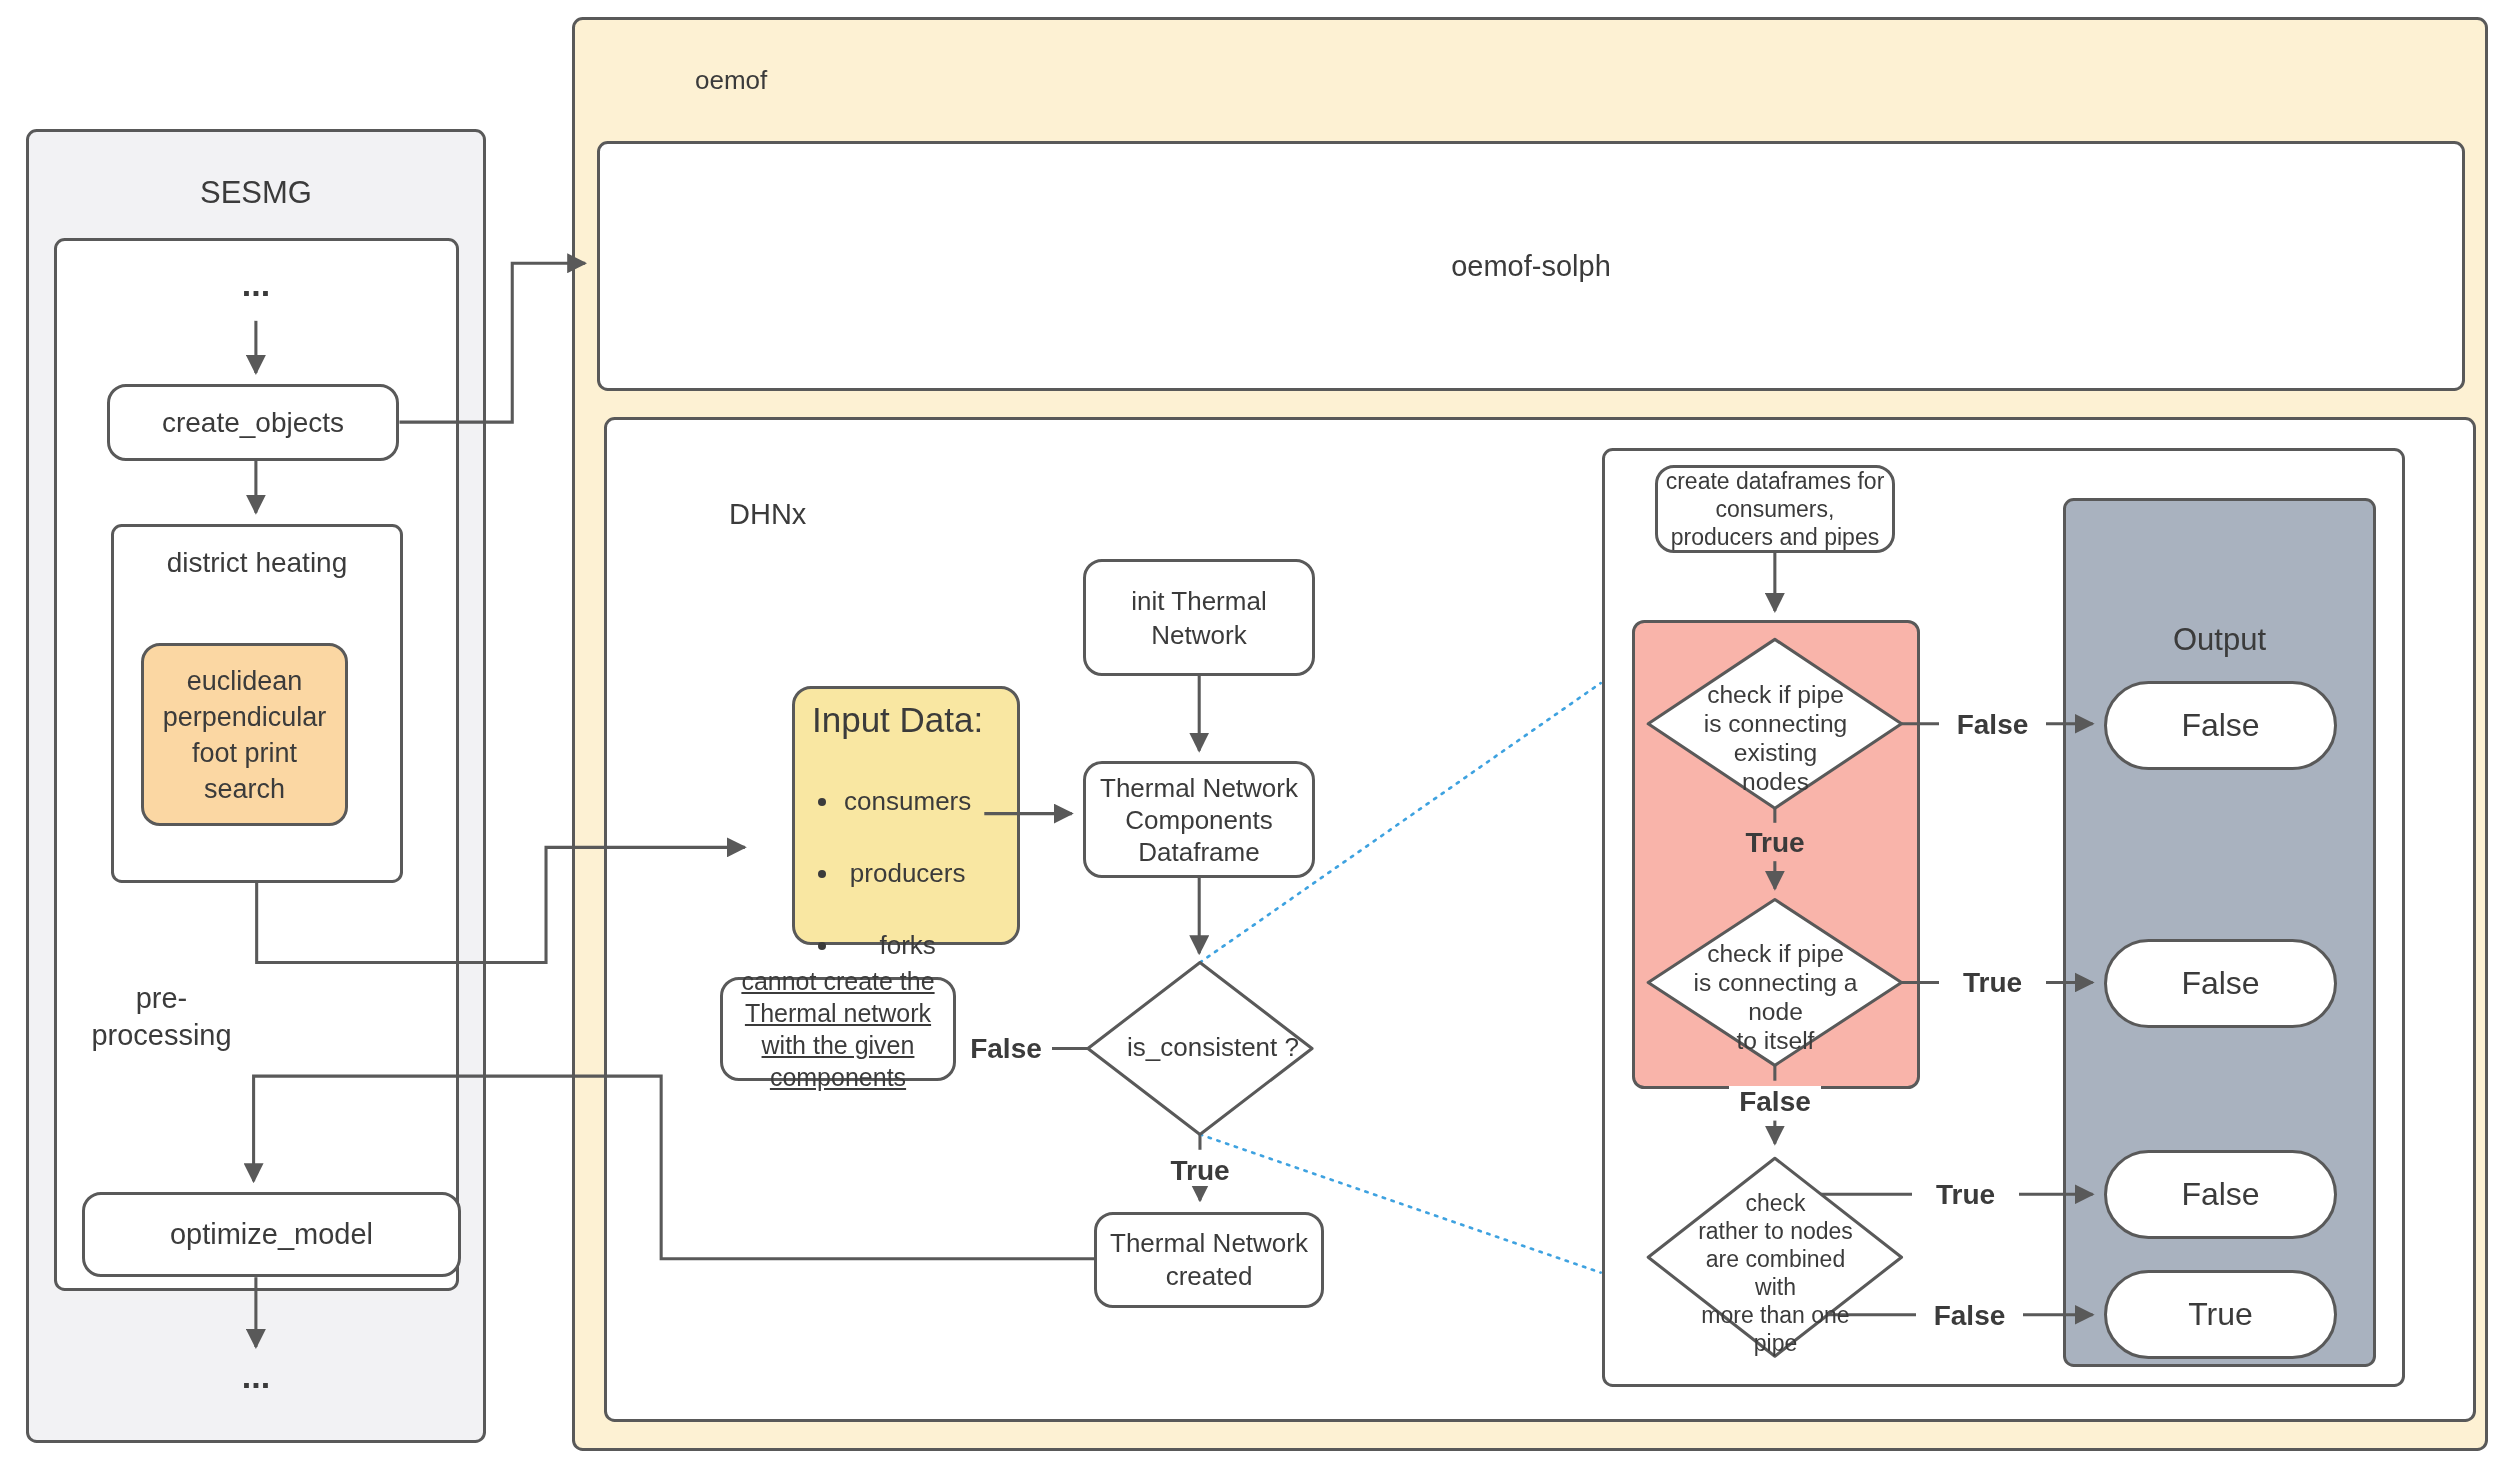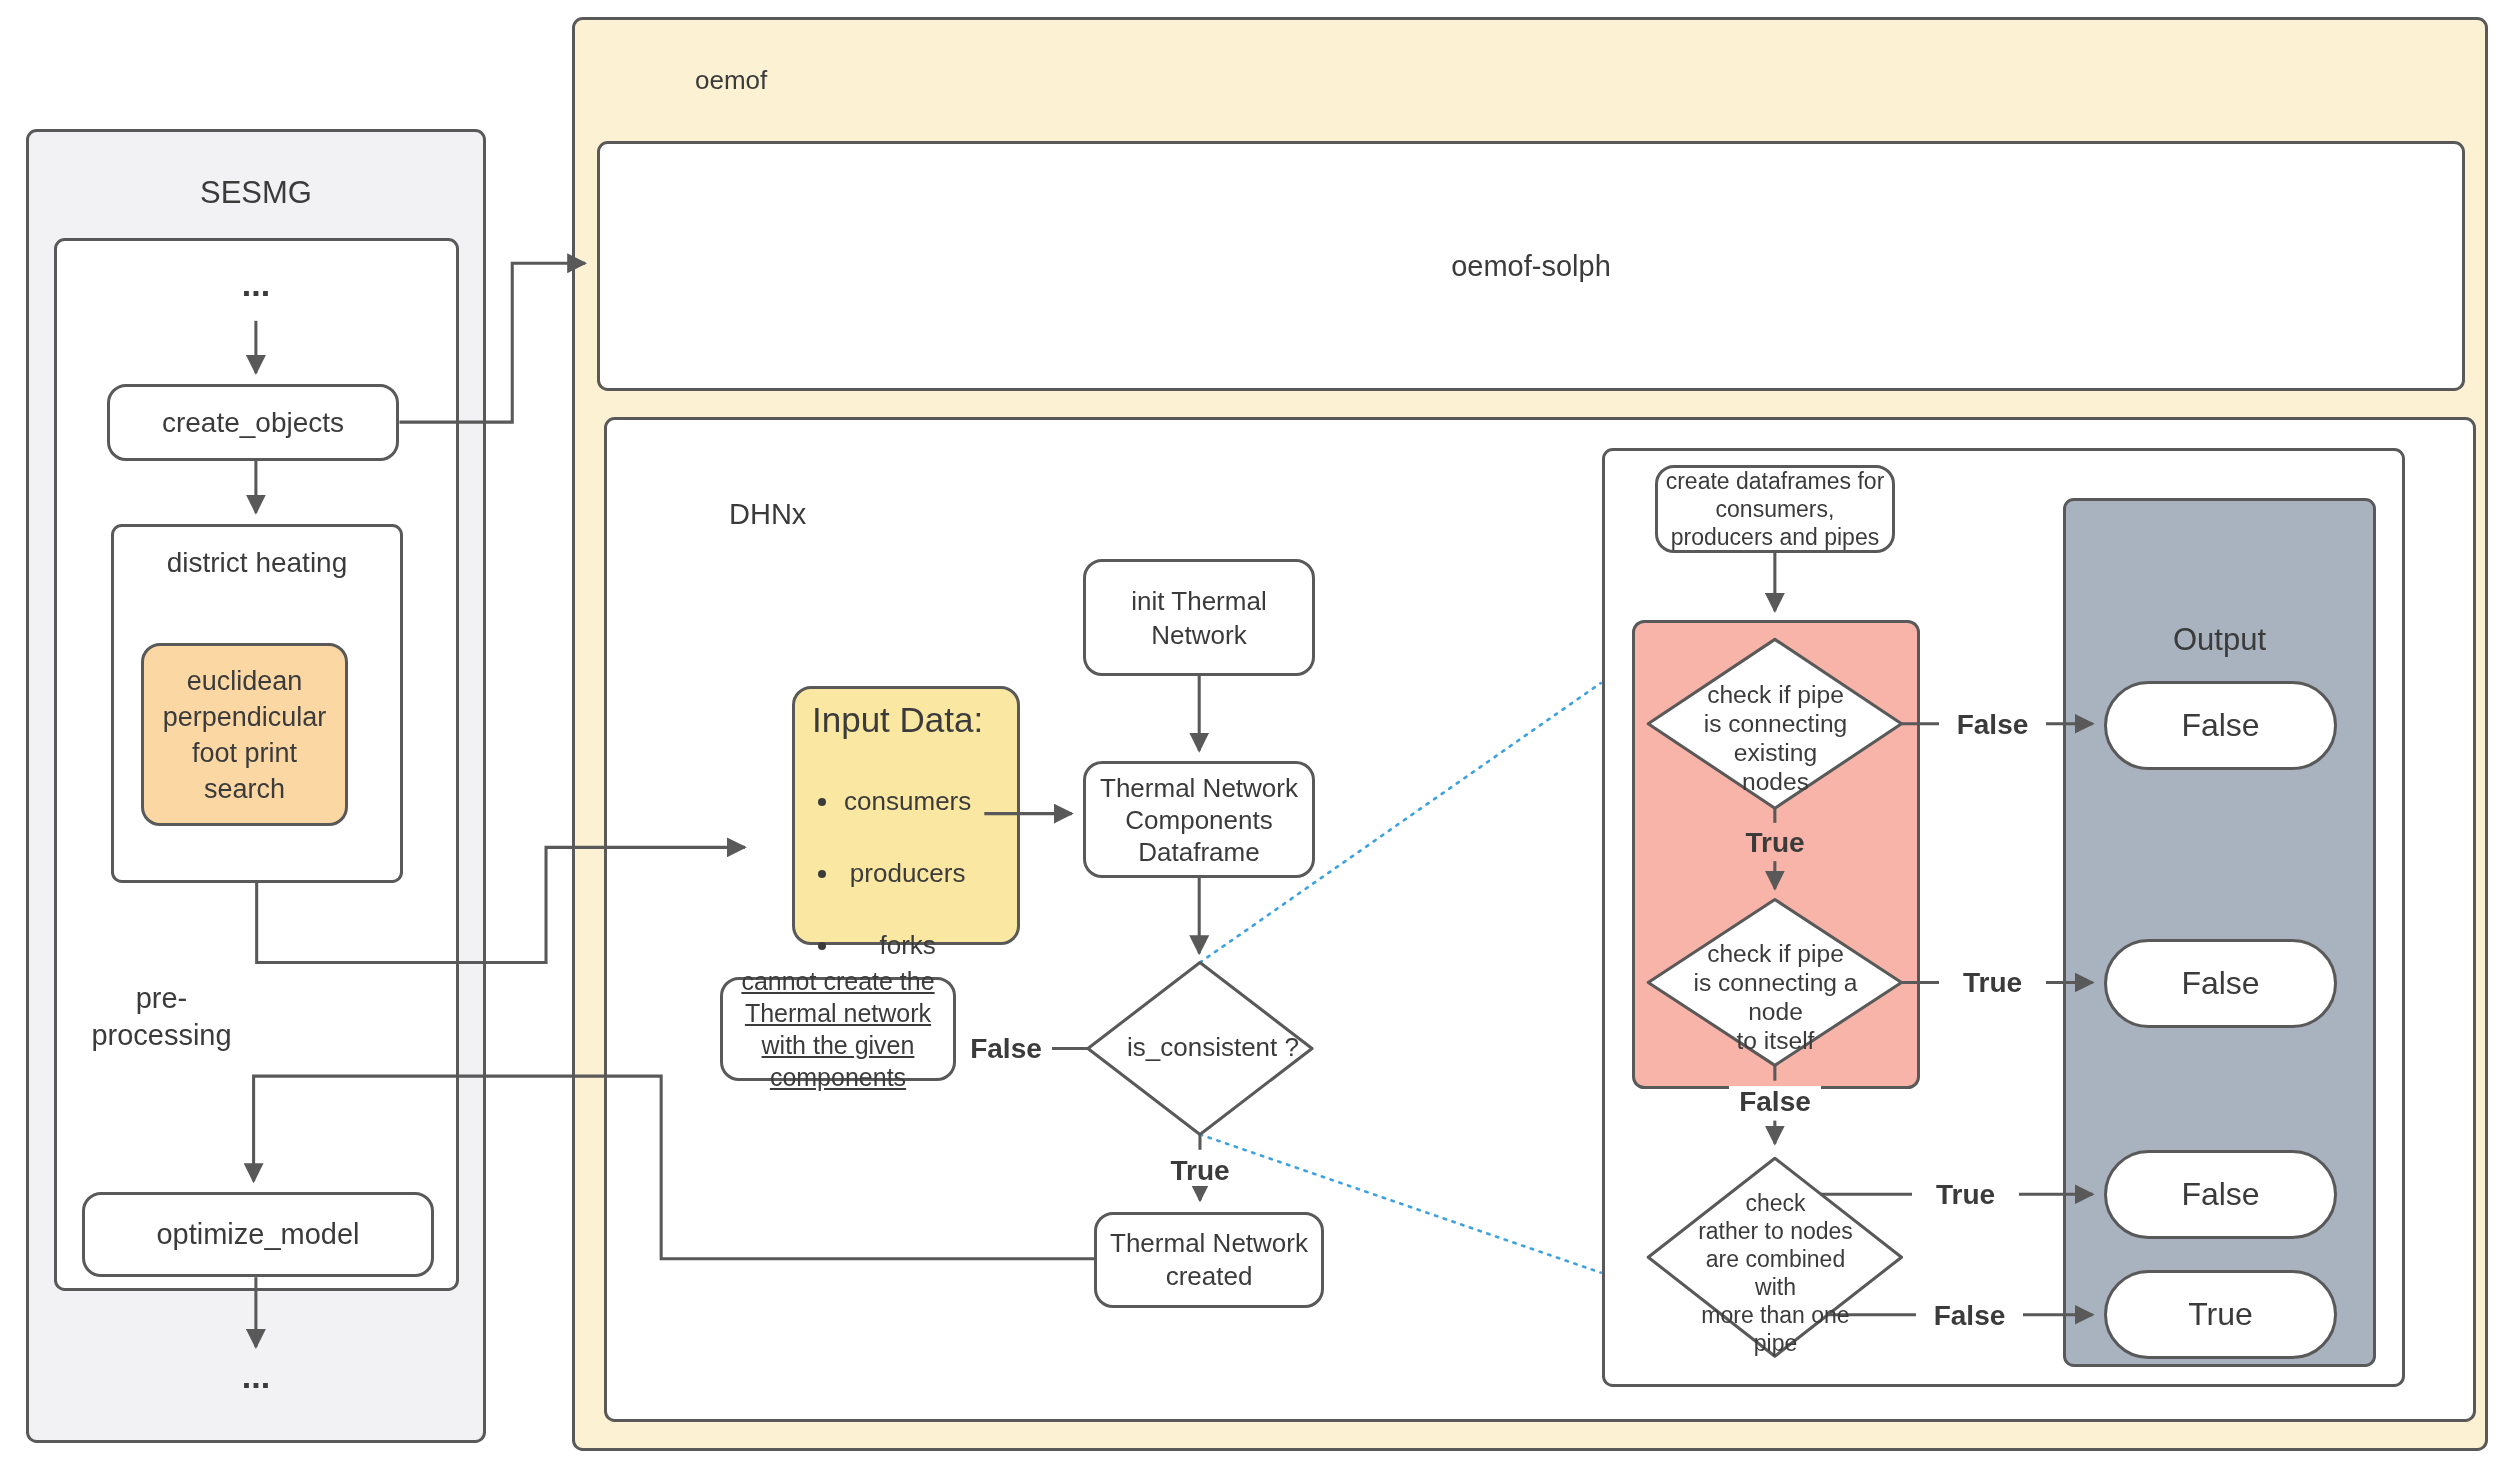--- a/index.html
+++ b/index.html
@@ -31,21 +31,21 @@
   <div class="abs panel" style="left:1632px;top:620px;width:288px;height:469px;background:var(--pink);border-radius:12.3px;"></div>
   <div class="abs panel" style="left:2063px;top:498px;width:313px;height:869px;background:var(--output_gray);"></div>
 
   <div class="abs box" style="left:107px;top:384px;width:292px;height:77px;font-size:28px;">create_objects</div>
   <div class="abs panel" style="left:111px;top:524px;width:292px;height:359px;background:#ffffff;"></div>
   <div class="abs lbl" style="left:111px;top:547px;width:292px;font-size:28px;">district heating</div>
   <div class="abs box" style="left:141px;top:643px;width:207px;height:183px;background:var(--orange);font-size:27px;line-height:36px;">euclidean
 perpendicular
 foot print
 search</div>
-  <div class="abs box" style="left:82px;top:1192px;width:352px;height:85px;font-size:29px;">optimize_model</div>
+  <div class="abs box" style="left:82px;top:1192px;width:379px;height:85px;font-size:29px;">optimize_model</div>
 
   <div class="abs box" style="left:1083px;top:559px;width:232px;height:117px;font-size:26px;line-height:34px;">init Thermal
 Network</div>
   <div class="abs box" style="left:756px;top:686px;width:228px;height:259px;background:var(--yellow);align-items:flex-start;justify-content:flex-start;flex-direction:column;margin-left:36px;">
     <div class="lbl left" style="font-size:35px;padding:10.7px 0 0 17px;">Input Data:</div>
     <ul class="bullets">
       <li>consumers</li>
       <li>producers</li>
       <li>forks</li>
       <li>pipes</li>

